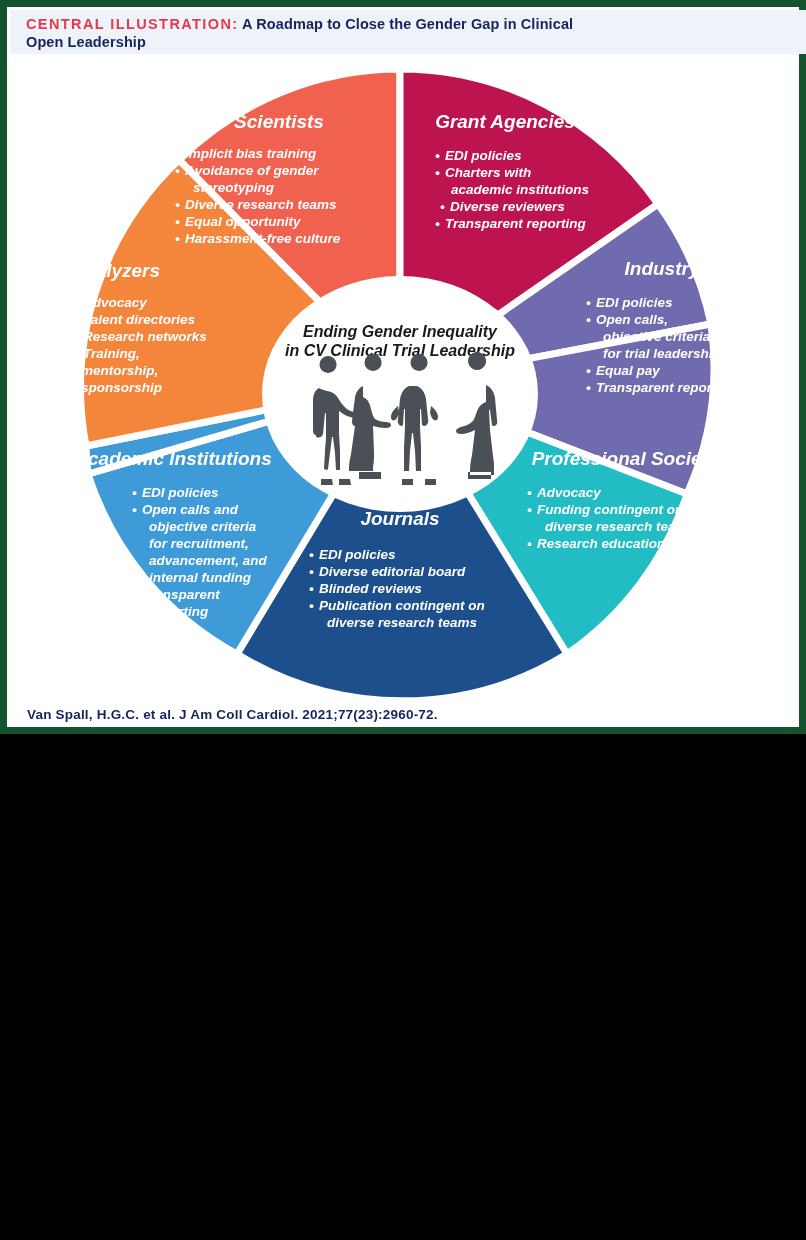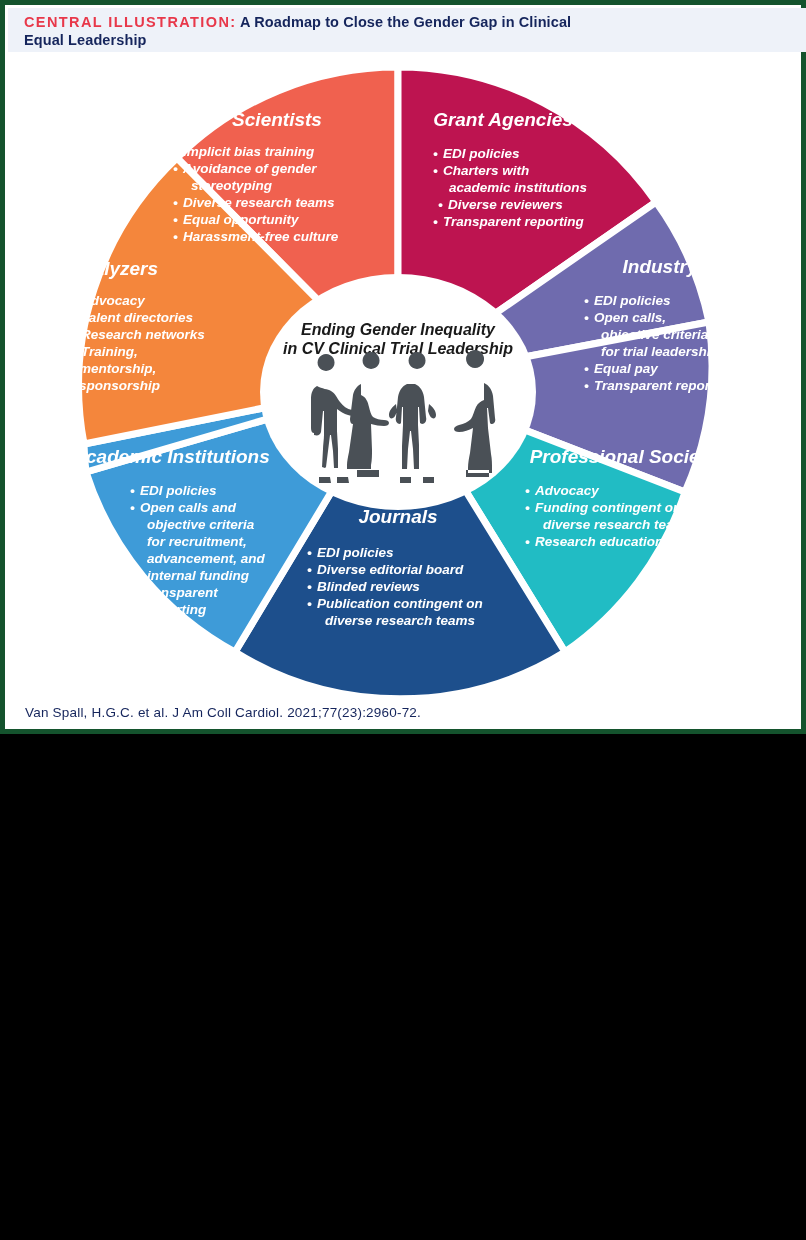--- a/index.html
+++ b/index.html
@@ -1,21 +1,21 @@
 <!DOCTYPE html>
 <html><head>
 <meta charset="utf-8">
 <style>
   html,body{margin:0;padding:0;background:#000;}
   body{width:806px;height:1240px;overflow:hidden;font-family:"Liberation Sans",sans-serif;}
 
   #figure{
     position:absolute;left:0;top:0;width:806px;height:734px;
     background:#ffffff;
-    border:5px solid #14532d;
+    border:7px solid #14532d;
     box-sizing:border-box;
   }
 
   #header{
     position:absolute;left:3px;top:3px;width:800px;height:44px;
     background:#eef2f9;
     box-sizing:border-box;
     padding:5px 16px 0 16px;
   }
   #header .line{
@@ -39,34 +39,34 @@
     font-weight:bold;fill:#ffffff;font-size:13.5px;
     font-family:"Liberation Sans",sans-serif;
   }
   .center-title{
     font-weight:bold;fill:#1a1a1a;font-size:16px;
     font-family:"Liberation Sans",sans-serif;
   }
 
   #citation{
     position:absolute;left:20px;top:700px;
-    font-size:13.5px;font-weight:normal;color:#15255c;
+    font-size:13.5px;font-weight:bold;color:#15255c;
     letter-spacing:0.2px;
   }
 </style>
 </head>
 <body>
 
 <div id="figure">
 
   <div id="header">
     <div class="line">
       <span class="ci">CENTRAL ILLUSTRATION:</span><span> A Roadmap to Close the Gender Gap in Clinical</span>
     </div>
-    <div class="line">Equal Leadership</div>
+    <div class="line">Open Leadership</div>
   </div>
 
   <div id="chartwrap">
     <svg width="800" height="650" viewBox="0 0 800 650">
 
       <g>
 
         <path d="M 393 329 L 393 15 A 314 314 0 0 0 172 106 Z" fill="#f0614f" stroke="#ffffff" stroke-width="7"></path>
 
         <path d="M 393 329 L 393 15 A 314 314 0 0 1 651 150 Z" fill="#bd1450" stroke="#ffffff" stroke-width="7"></path>

